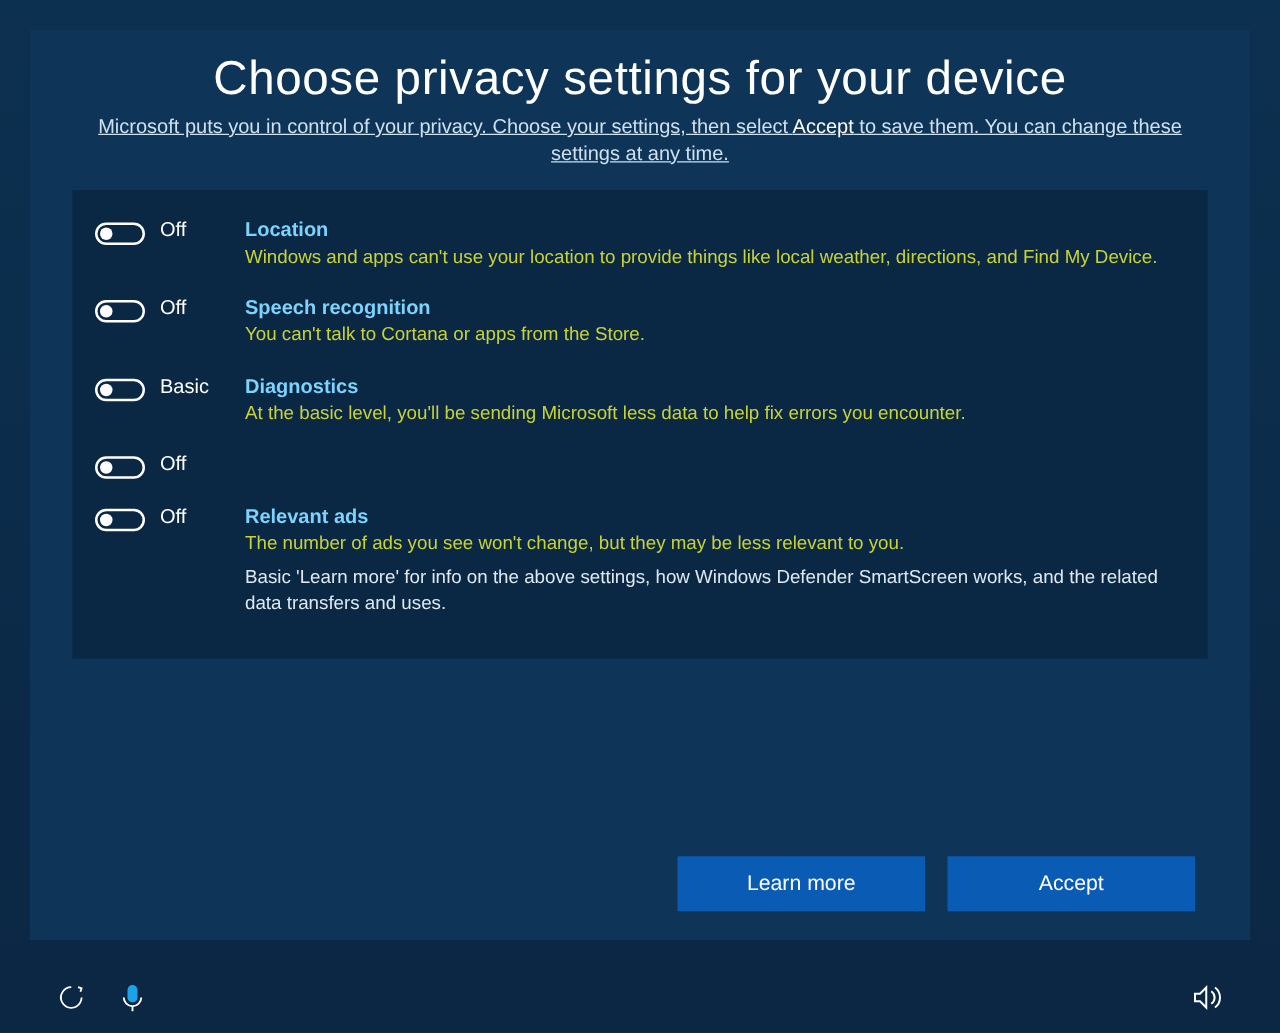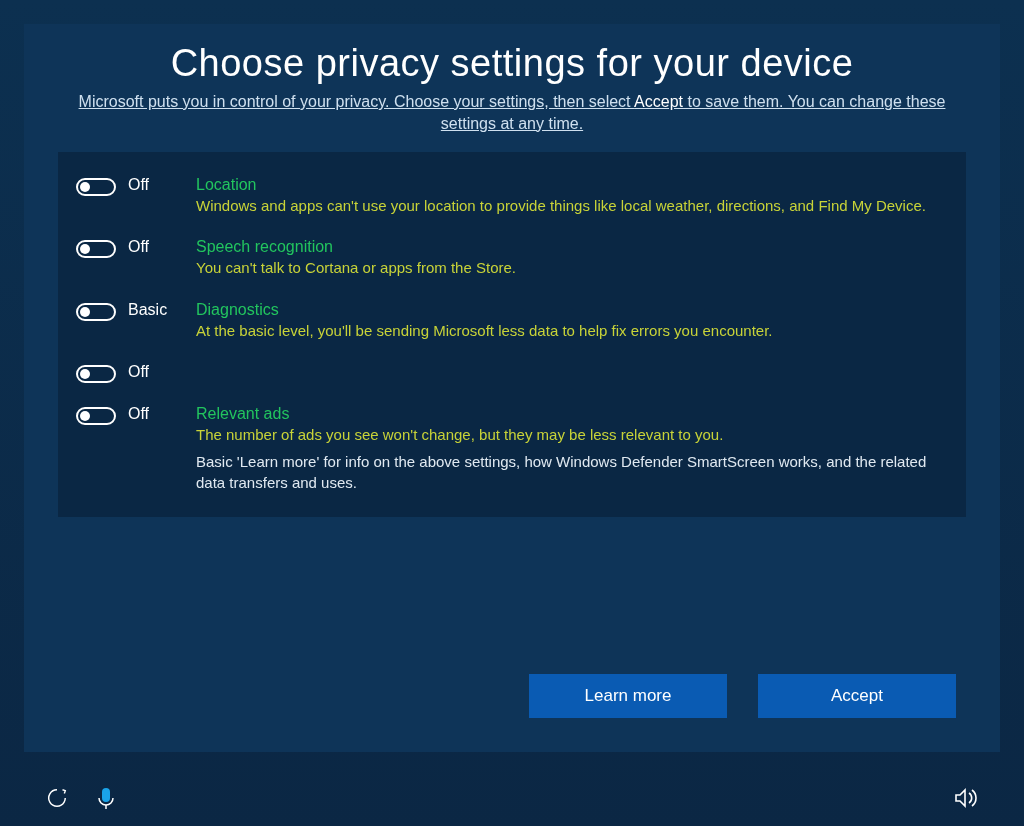--- a/index.html
+++ b/index.html
@@ -43,21 +43,21 @@
     text-decoration: underline;
   }
   .subtitle .accept-word {
     color: #ffffff;
     font-weight: 400;
   }
   .settings-box {
     background: #0a2744;
     width: 908px;
     margin: 0 auto;
-    padding: 14px 18px 12px 18px;
+    padding: 14px 18px 22px 18px;
   }
   .setting-row {
     display: flex;
     align-items: flex-start;
     padding: 10px 0 12px 0;
   }
   .toggle-col {
     flex: 0 0 52px;
     display: flex;
     align-items: flex-start;
@@ -85,41 +85,41 @@
     flex: 0 0 68px;
     font-size: 16px;
     color: #ffffff;
     padding-top: 0;
   }
   .content-col {
     flex: 1 1 auto;
   }
   .setting-title {
     font-size: 16px;
-    font-weight: 400;
-    color: #22c55e;
+    font-weight: 700;
+    color: #7dd3fc;
     margin-bottom: 2px;
   }
   .setting-desc {
     font-size: 15px;
     color: #c8d338;
     line-height: 1.35;
   }
   .footnote {
     font-size: 15px;
     color: #e0e9f1;
     line-height: 1.4;
     margin-top: 6px;
   }
   .button-row {
     position: absolute;
     right: 68px;
-    bottom: 108px;
-    display: flex;
-    gap: 31px;
+    bottom: 97px;
+    display: flex;
+    gap: 18px;
     align-items: center;
   }
   .btn {
     width: 198px;
     height: 44px;
     background: #0a5bb3;
     color: #ffffff;
     font-size: 17px;
     border: none;
     cursor: pointer;

